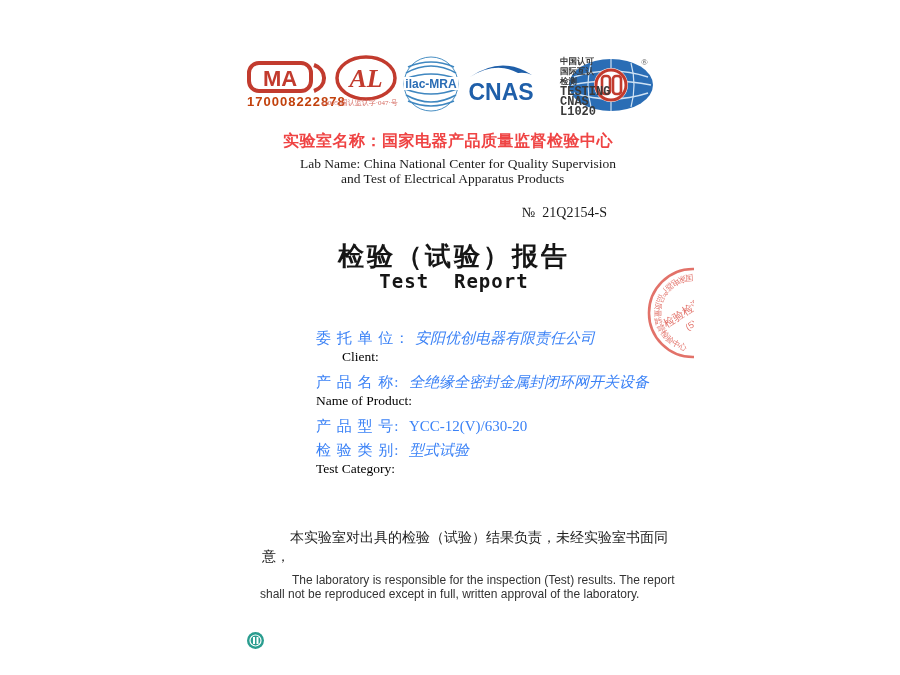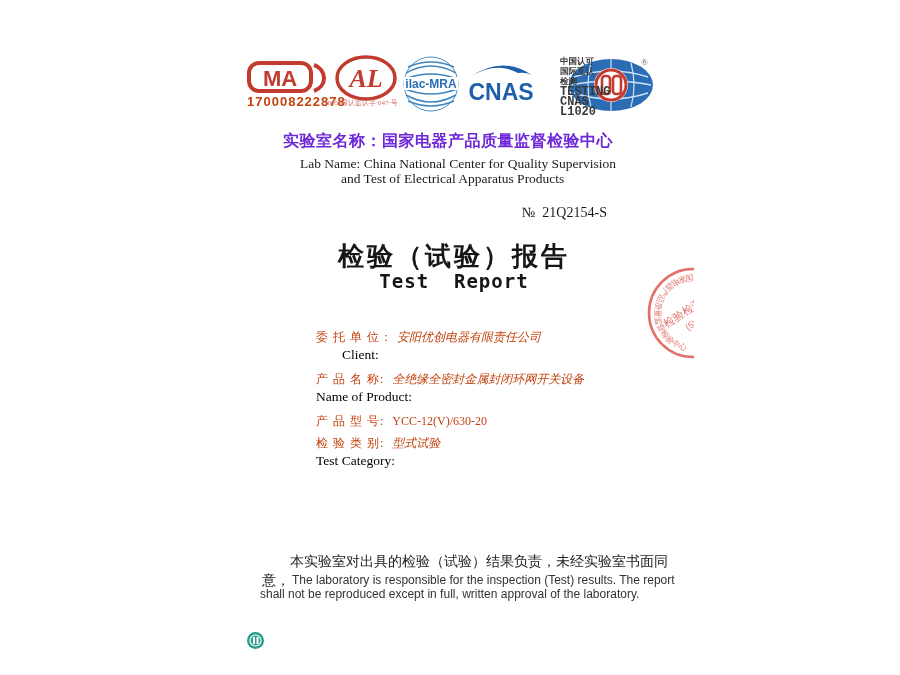--- a/index.html
+++ b/index.html
@@ -11,49 +11,49 @@
   .logo-row{left:246px;top:55px;width:410px;height:60px;}
   .cma-num{left:247px;top:94px;color:#c2410c;font-family:"Liberation Sans",sans-serif;
            font-weight:bold;font-size:13px;letter-spacing:1px;}
   .cma-cert{left:322px;top:98px;color:#d56a60;font-size:7px;white-space:pre;text-align:right;}
   .cnas-textblock{left:560px;top:57px;width:60px;font-family:Liberation Mono, monospace;
                   color:#3a3a3a;font-size:8.5px;font-weight:bold;line-height:10px;}
   .cnas-textblock .en{font-size:12px;}
   .reg-mark{left:641px;top:57px;font-size:9px;color:#555;}
 
   
-  .lab-zh{left:283px;top:131px;font-size:16px;font-weight:bold;letter-spacing:0.5px;color:#6d28d9;
+  .lab-zh{left:283px;top:131px;font-size:16px;font-weight:bold;letter-spacing:0.5px;color:#ef4444;
           font-family:"Liberation Sans",sans-serif;}
   .lab-en1{left:300px;top:156px;font-size:13.5px;}
   .lab-en2{left:341px;top:171px;font-size:13.5px;}
 
   .report-no{left:522px;top:205px;font-size:14px;white-space:pre;}
 
   .title-zh{left:0;top:239px;width:900px;text-align:center;font-size:26px;font-weight:bold;
             letter-spacing:3px;color:#161616;font-family:"Liberation Sans",sans-serif;
              transform:translateX(4px);}
   .title-en{left:0;top:270px;width:900px;text-align:center;font-size:19px;font-weight:bold;
             font-family:"DejaVu Sans Mono",monospace;white-space:pre;color:#161616;
             transform:translateX(4px);letter-spacing:1px;}
 
   
   .stamp{left:645px;top:266px;width:49px;height:95px;overflow:hidden;opacity:0.85;}
 
   
   .fields{left:316px;top:329px;width:360px;}
   .field{margin-bottom:5px;}
-  .field-zh{font-size:12px;white-space:pre;color:#c2410c;}
+  .field-zh{font-size:15px;white-space:pre;color:#3b82f6;}
   .field-zh .label{letter-spacing:1px;}
   .field-zh .value{font-style:italic;}
   .field-zh .value.plain{font-style:normal;font-family:"Liberation Serif",serif;}
   .field-en{font-size:13.5px;margin-top:1px;margin-bottom:8px;color:#000000;}
   .field.first .field-en{margin-left:26px;}
 
   
-  .disc-zh{left:262px;top:552px;width:410px;font-size:14px;line-height:19px;color:#222;}
+  .disc-zh{left:262px;top:528px;width:410px;font-size:14px;line-height:19px;color:#222;}
   .disc-zh .l1{display:block;text-indent:2em;}
   .disc-zh .l2{display:block;}
   .disc-en{left:260px;top:574px;width:428px;font-size:12px;line-height:13.5px;
            font-family:"Liberation Sans",sans-serif;text-indent:32px;color:#333;}
 
   
   .teal-icon{left:246px;top:631px;}
 </style>
 </head>
 <body>

